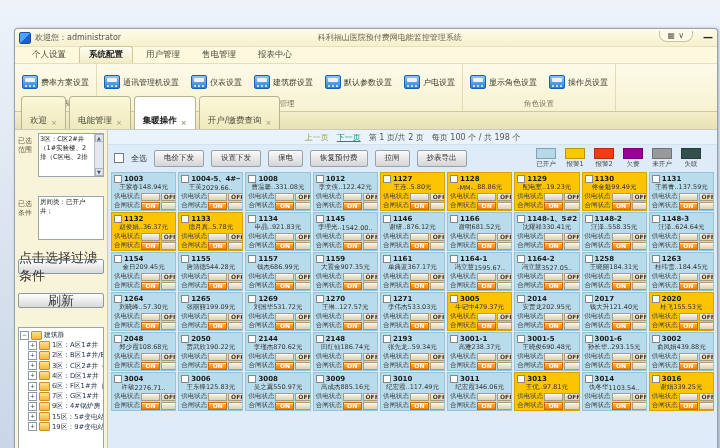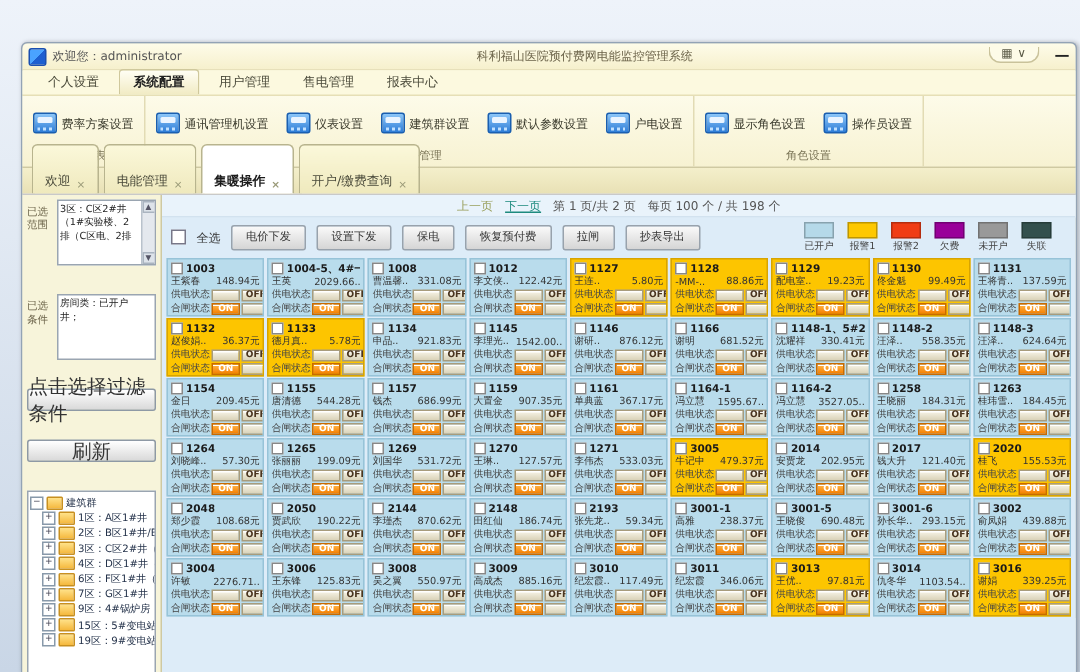--- a/index.html
+++ b/index.html
@@ -83,21 +83,21 @@
   .lsw{width:18px;height:9px;border:1px solid rgba(0,0,0,.25);}
   .llabel{font-size:6.5px;color:#444;}
   
   .grid{display:grid;grid-template-columns:repeat(9,1fr);gap:1px 2px;padding:1px 3px;}
   .card{height:39px;padding:1px 2px;box-sizing:border-box;font-size:6.5px;color:#333;overflow:hidden;}
   .card.open{background:#b9dcec;border:1px solid #97c3d8;}
   .card.alert{background:#fdc500;border:1px solid #d8a400;}
   .chead{display:flex;align-items:center;gap:2px;height:9px;}
   .ccbx{width:6px;height:6px;background:#fff;border:1px solid #888;flex:none;}
   .cid{font-weight:bold;font-size:7px;color:#1a1a1a;white-space:nowrap;overflow:hidden;}
-  .cinfo{display:flex;justify-content:space-between;height:9px;align-items:center;}
+  .cinfo{display:flex;justify-content:center;height:9px;align-items:center;}
   .cname{white-space:nowrap;overflow:hidden;max-width:52%;}
   .camt{white-space:nowrap;overflow:hidden;}
   .crow{display:flex;align-items:center;gap:1px;height:9px;}
   .clab{flex:1;white-space:nowrap;color:#444;}
   .tg{width:19px;height:8px;box-sizing:border-box;border:1px solid #a89c7c;flex:none;
       background:linear-gradient(#f8f5e8,#d9d2b8);box-shadow:inset 0 1px 0 #fff;
       font-size:6px;font-weight:bold;color:#4a3520;display:flex;align-items:center;justify-content:center;line-height:1;}
   .tg.on{background:linear-gradient(#ffb84d,#f57f00);border-color:#c96a00;color:#fff;}
   .filler{flex:1;background:#ddecf8;}
 </style>

